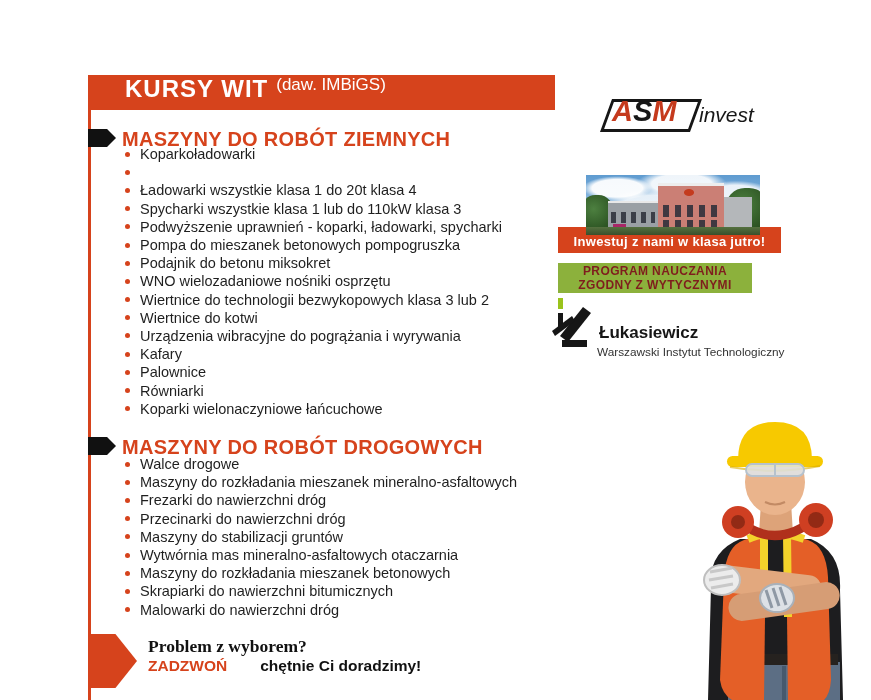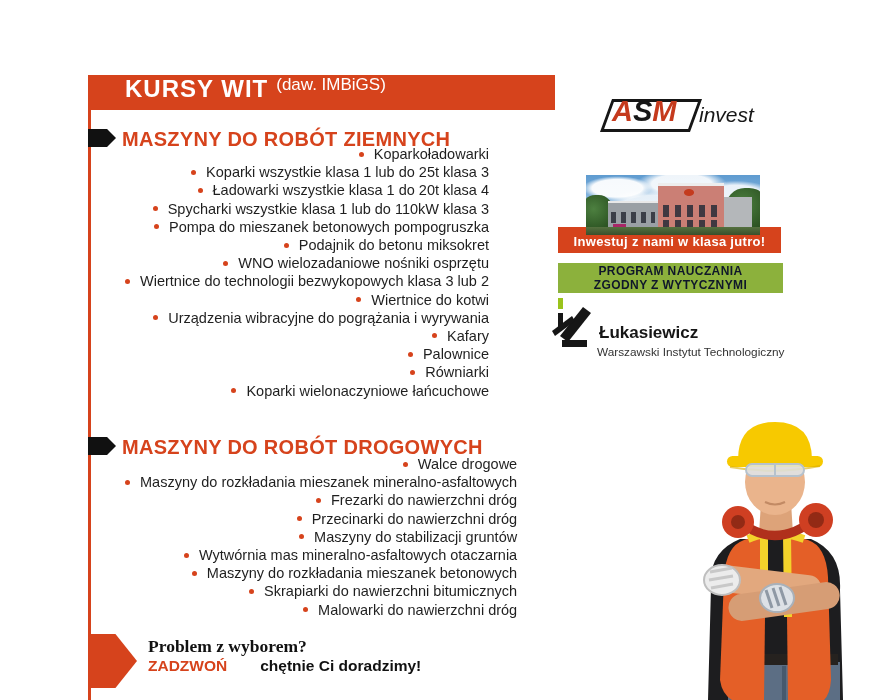--- a/index.html
+++ b/index.html
@@ -26,21 +26,21 @@
     clip-path:polygon(0 0,68% 0,100% 50%,68% 100%,0 100%);}
   .arrow-1{left:88px;top:129px;}
   .arrow-2{left:88px;top:437px;}
   h2{position:absolute;color:var(--accent);font-size:20px;font-weight:bold;letter-spacing:.3px;white-space:nowrap;}
   .h2-1{left:122px;top:128px;}
   .h2-2{left:122px;top:436px;}
 
   ul.mlist{position:absolute;list-style:none;}
   .mlist-1{left:125px;top:145px;}
   .mlist-2{left:125px;top:455px;}
-  ul.mlist li{display:flex;align-items:center;height:18.2px;white-space:nowrap;justify-content:flex-end;}
+  ul.mlist li{display:flex;align-items:center;height:18.2px;white-space:nowrap;}
   .bullet{width:5px;height:5px;border-radius:50%;background:var(--accent);margin-right:10px;flex:none;}
   .txt{font-size:14.5px;color:#1f1f1f;}
 
   
   .arrow-footer{position:absolute;left:88px;top:634px;width:49px;height:54px;background:var(--accent);
     clip-path:polygon(0 0,56% 0,100% 50%,56% 100%,0 100%);}
   .f1{position:absolute;left:148px;top:636px;font-size:17.5px;font-weight:bold;color:#111;white-space:nowrap;font-family:Liberation Serif, serif;}
   .f2{position:absolute;left:148px;top:657px;font-size:15.5px;font-weight:bold;white-space:nowrap;}
   .f2 .cta{color:var(--accent);margin-right:5px;}
   .f2 .rest{color:#111;margin-left:28px;}
@@ -74,22 +74,22 @@
     background:repeating-linear-gradient(90deg,rgba(40,44,56,.85) 0 6px,transparent 6px 12px);}
   .win-split{position:absolute;left:7%;right:7%;top:64%;height:3px;background:#cb7f75;}
   .bldg-logo{position:absolute;left:40%;top:7%;width:15%;height:13%;background:#c43b1e;border-radius:50%;}
   .bldg-right{position:absolute;left:138px;top:22px;width:28px;height:38px;background:#b4b7ba;}
   .shrubs{position:absolute;left:0;right:0;bottom:0;height:8px;background:linear-gradient(#55713f,#394f2b);}
 
   
   .banner-orange{position:absolute;left:558px;top:227px;width:223px;height:26px;background:var(--accent);z-index:2;
     display:flex;align-items:flex-end;justify-content:center;padding-bottom:4px;
     color:#fff;font-weight:bold;font-size:13px;letter-spacing:.3px;white-space:nowrap;}
-  .banner-green{position:absolute;left:558px;top:263px;width:225px;height:30px;background:var(--green);
-    color:#0f172a;font-weight:bold;font-size:12px;letter-spacing:.4px;text-align:center;
+  .banner-green{position:absolute;left:558px;top:263px;width:194px;height:30px;background:var(--green);
+    color:#7f1d1d;font-weight:bold;font-size:12px;letter-spacing:.4px;text-align:center;
     display:flex;flex-direction:column;justify-content:center;line-height:14px;}
 
   
   .luk-glyph{position:absolute;left:551px;top:298px;}
   .luk-name{position:absolute;left:599px;top:323px;font-size:17px;font-weight:bold;color:#161616;white-space:nowrap;}
   .luk-sub{position:absolute;left:597px;top:345px;font-size:11.8px;color:#333;white-space:nowrap;}
 
   
   .worker{position:absolute;left:680px;top:412px;width:191px;height:288px;}
 </style>
@@ -109,33 +109,36 @@
   <h2 class="h2-1">MASZYNY DO ROBÓT ZIEMNYCH</h2>
   <ul class="mlist mlist-1">
 
       <li>
         <span class="bullet"></span>
         <span class="txt">Koparkoładowarki</span>
       </li>
 
       <li>
         <span class="bullet"></span>
-        <span class="txt">Koparki wszystkie klasa 1 lub do 25t klasa 3</span>
       </li>
 
       <li>
         <span class="bullet"></span>
         <span class="txt">Ładowarki wszystkie klasa 1 do 20t klasa 4</span>
       </li>
 
       <li>
         <span class="bullet"></span>
         <span class="txt">Spycharki wszystkie klasa 1 lub do 110kW klasa 3</span>
       </li>
 
+      <li>
+        <span class="bullet"></span>
+        <span class="txt">Podwyższenie uprawnień - koparki, ładowarki, spycharki</span>
+      </li>
 
       <li>
         <span class="bullet"></span>
         <span class="txt">Pompa do mieszanek betonowych pompogruszka</span>
       </li>
 
       <li>
         <span class="bullet"></span>
         <span class="txt">Podajnik do betonu miksokret</span>
       </li>

